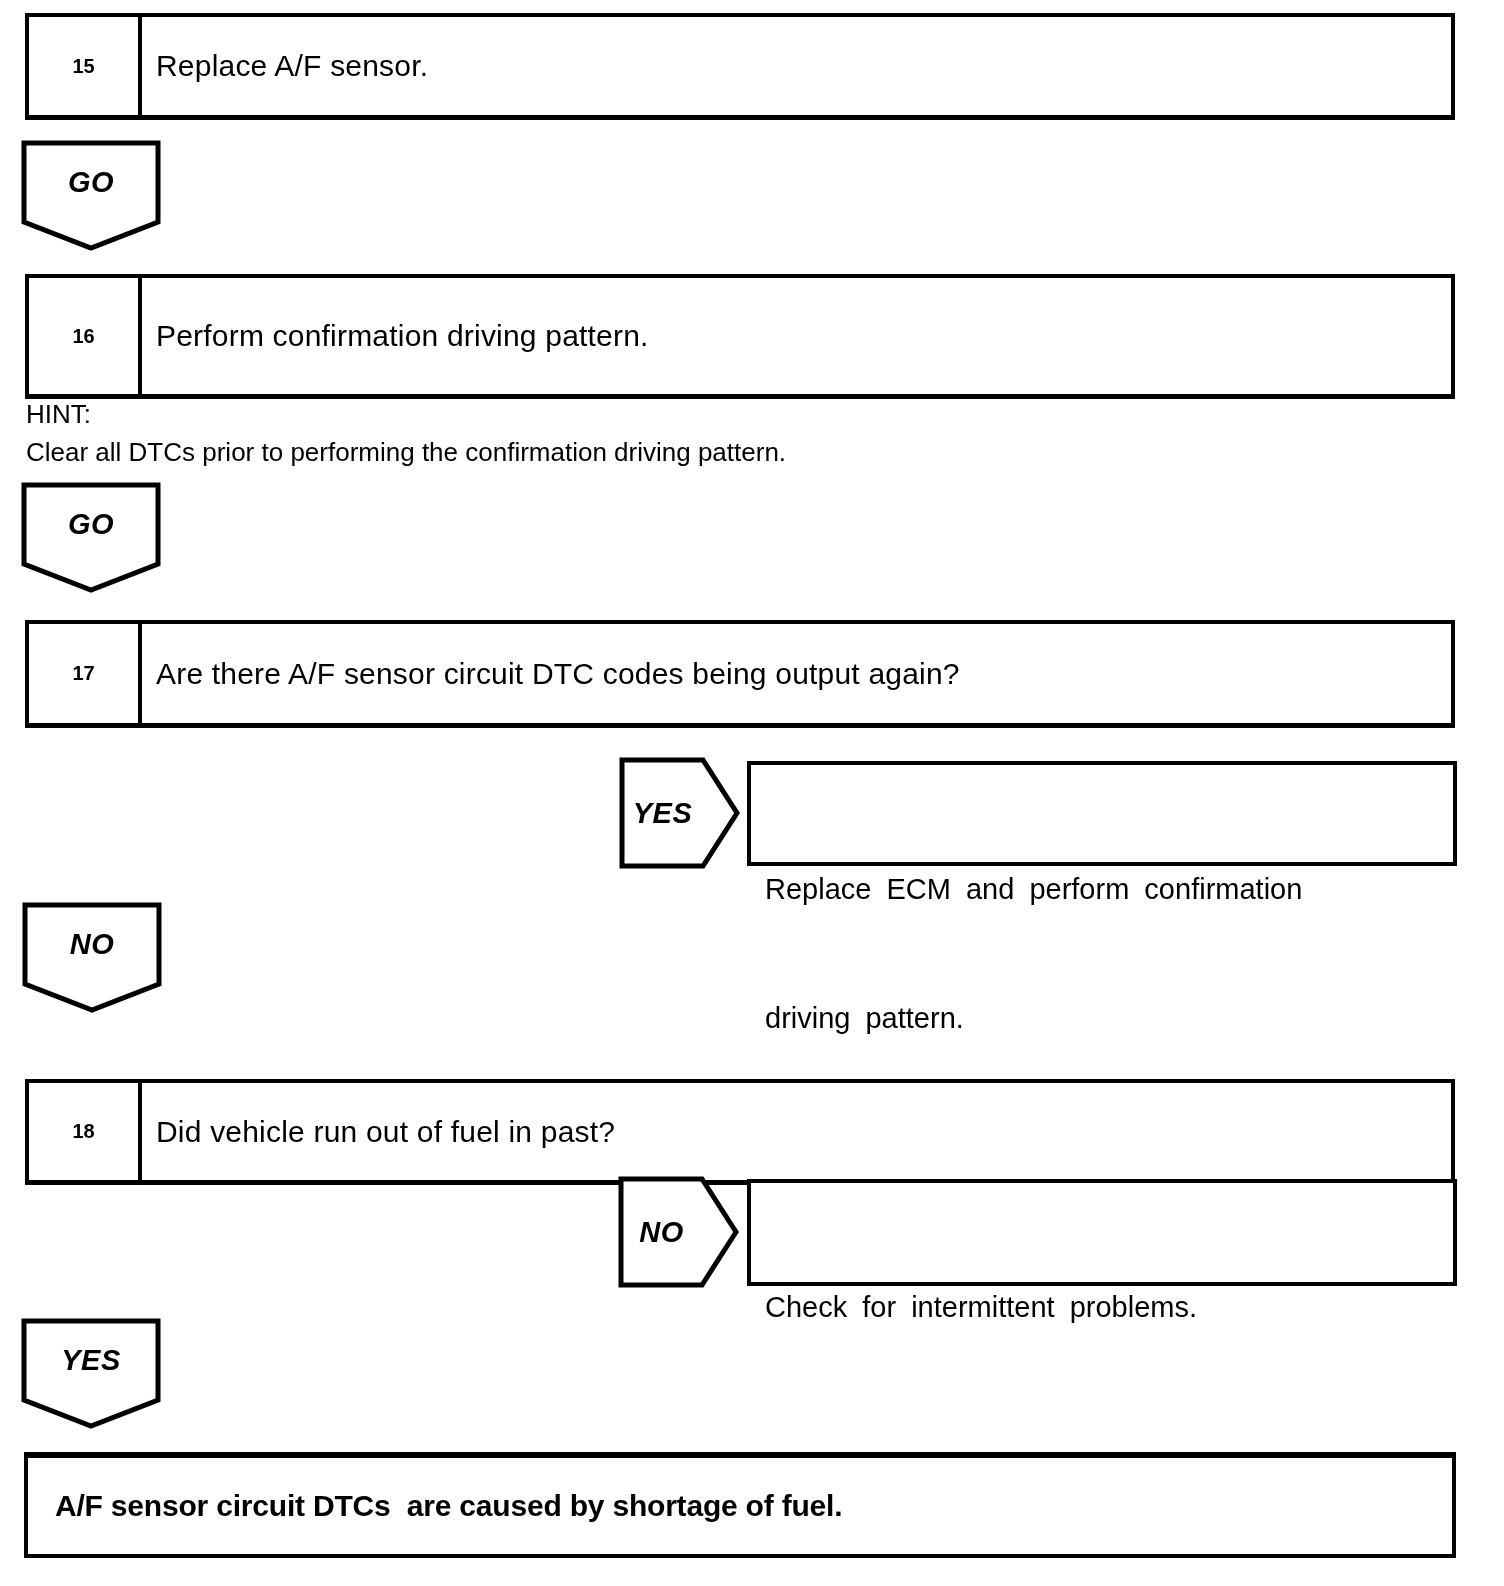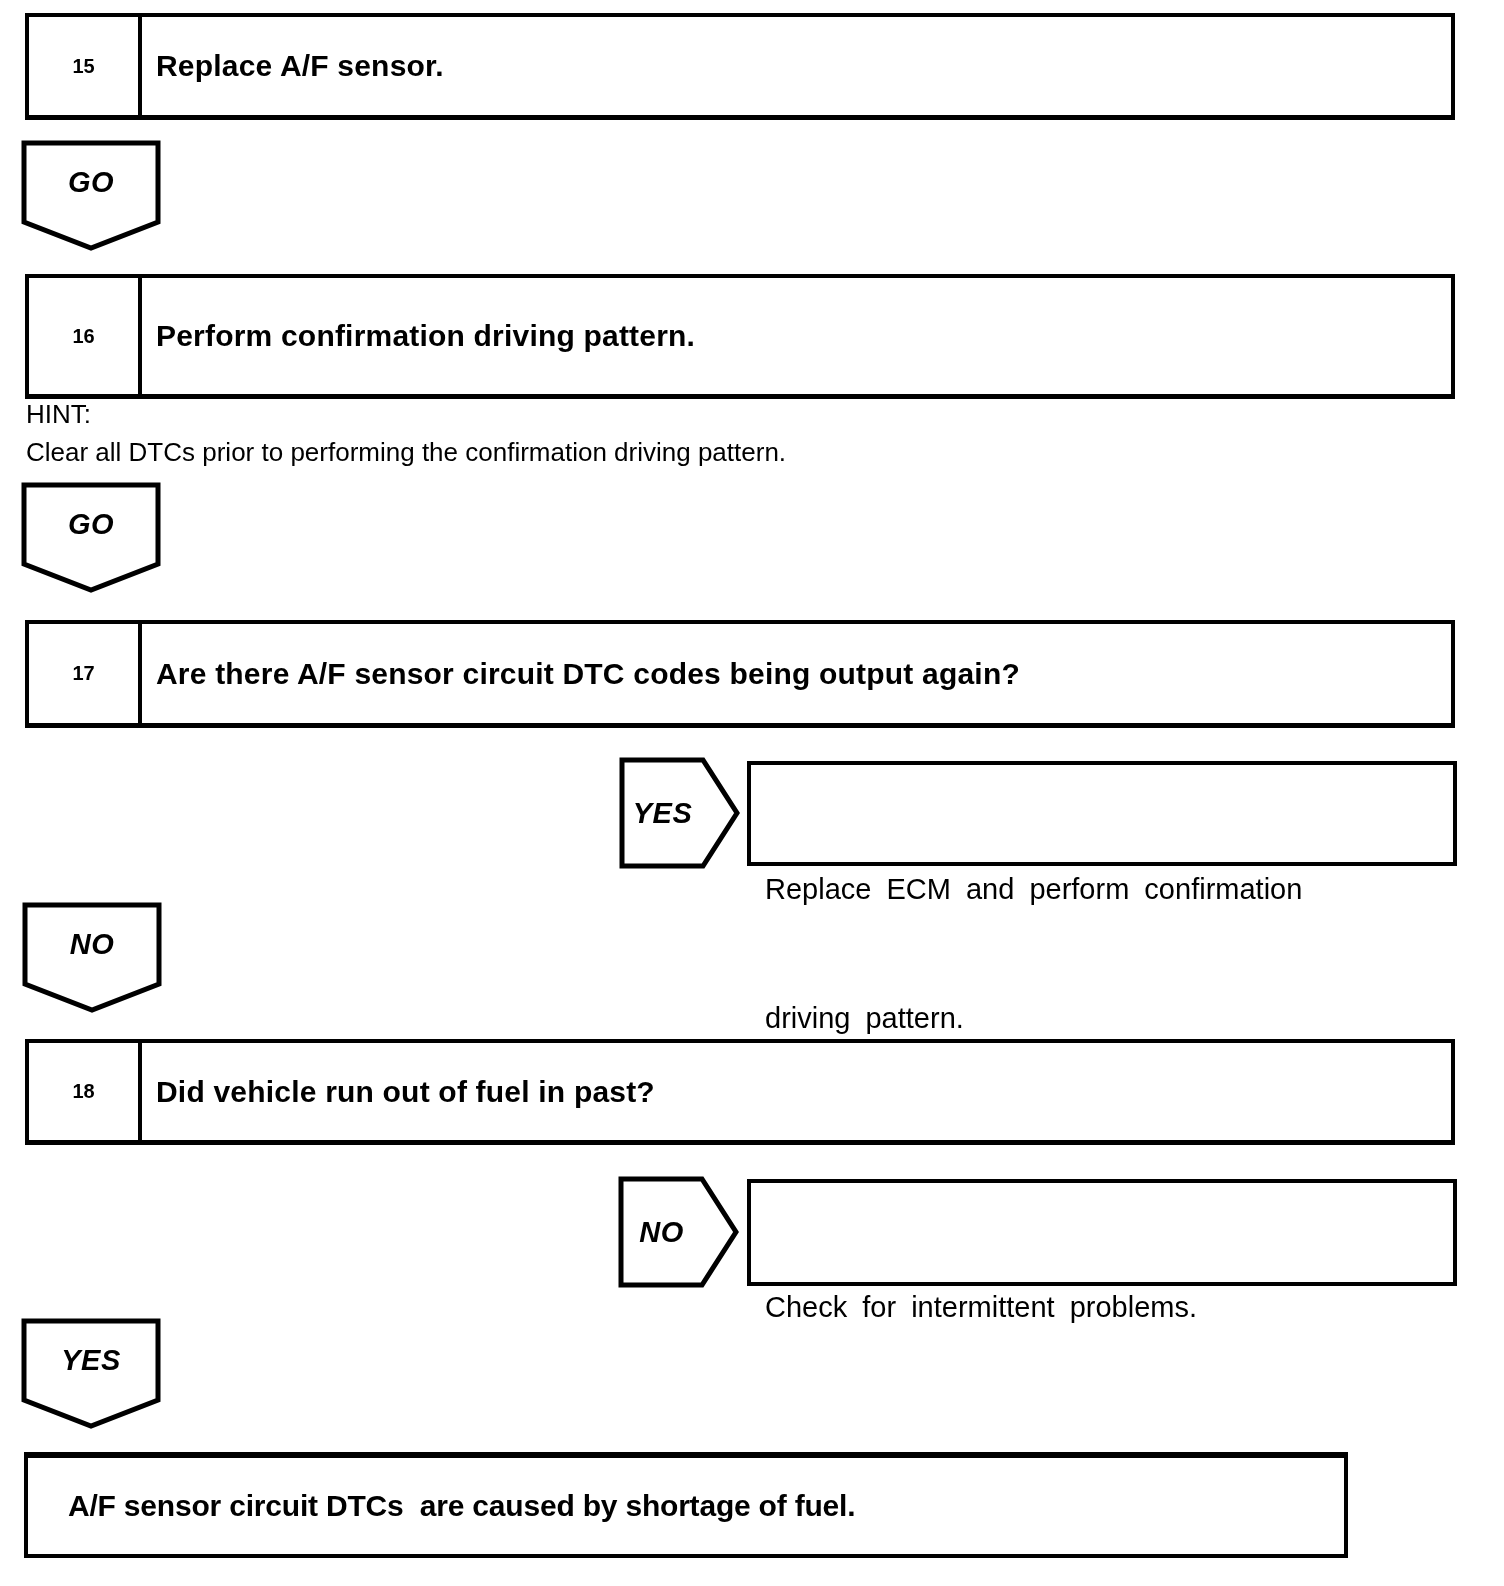--- a/index.html
+++ b/index.html
@@ -37,21 +37,21 @@
     justify-content: center;
     font-weight: 700;
     font-size: 20px;
     box-sizing: border-box;
   }
   .step-text {
     flex: 1;
     display: flex;
     align-items: center;
     padding-left: 14px;
-    font-weight: 700;
+    font-weight: 400;
     font-size: 30px;
     letter-spacing: 0.2px;
     white-space: pre-wrap;
   }
   
   .hint-label, .hint-line {
     position: absolute;
     left: 26px;
     font-size: 26px;
     font-weight: 400;
@@ -99,29 +99,29 @@
     font-size: 29px;
     line-height: 43px;
     word-spacing: 7px;
     white-space: pre-wrap;
   }
   
   .final-box {
     position: absolute;
     left: 24px;
     top: 1452px;
-    width: 1324px;
+    width: 1432px;
     height: 106px;
     border: 4px solid #000;
     border-top-width: 6px;
     background: #fff;
     box-sizing: border-box;
     display: flex;
     align-items: center;
-    padding-left: 40px;
+    padding-left: 27px;
     font-weight: 700;
     font-size: 30px;
     letter-spacing: -0.2px;
     white-space: pre-wrap;
   }
 </style>
 </head>
 <body>
 
 <div class="page">
@@ -169,21 +169,21 @@
     <div>driving pattern.</div>
   </div>
 
   <div class="tag tag-down" style="left:22px;top:902px;">
     <svg width="140" height="112" viewBox="0 0 140 112">
       <polygon points="3,3 137,3 137,82 70,108 3,82" fill="#ffffff" stroke="#000000" stroke-width="5" stroke-linejoin="miter"></polygon>
     </svg>
     <div class="tag-label">NO</div>
   </div>
 
-  <div class="step-box" style="top:1039px;height:106px;">
+  <div class="step-box" style="top:1079px;height:106px;">
     <div class="step-num">18</div>
     <div class="step-text">Did vehicle run out of fuel in past?</div>
   </div>
 
   <div class="tag tag-right" style="left:618px;top:1176px;">
     <svg width="122" height="112" viewBox="0 0 122 112">
       <polygon points="3,3 84,3 118,56 84,109 3,109" fill="#ffffff" stroke="#000000" stroke-width="5" stroke-linejoin="miter"></polygon>
     </svg>
     <div class="tag-label">NO</div>
   </div>

